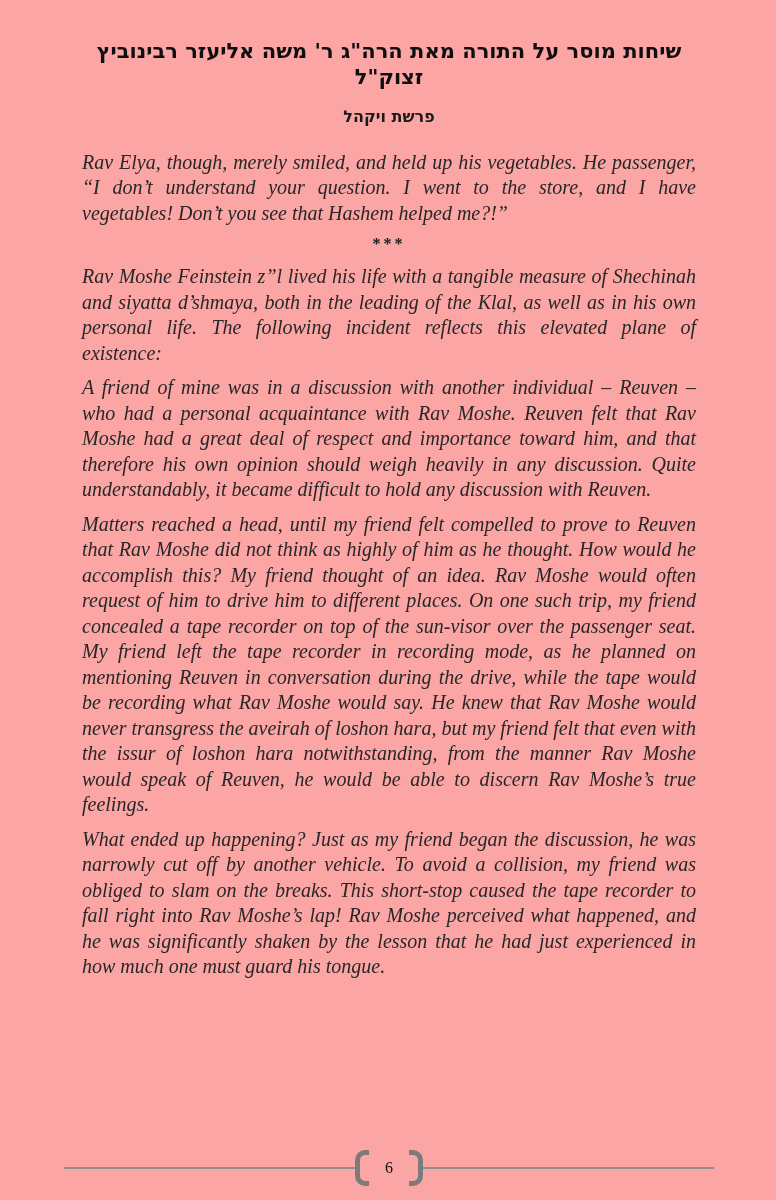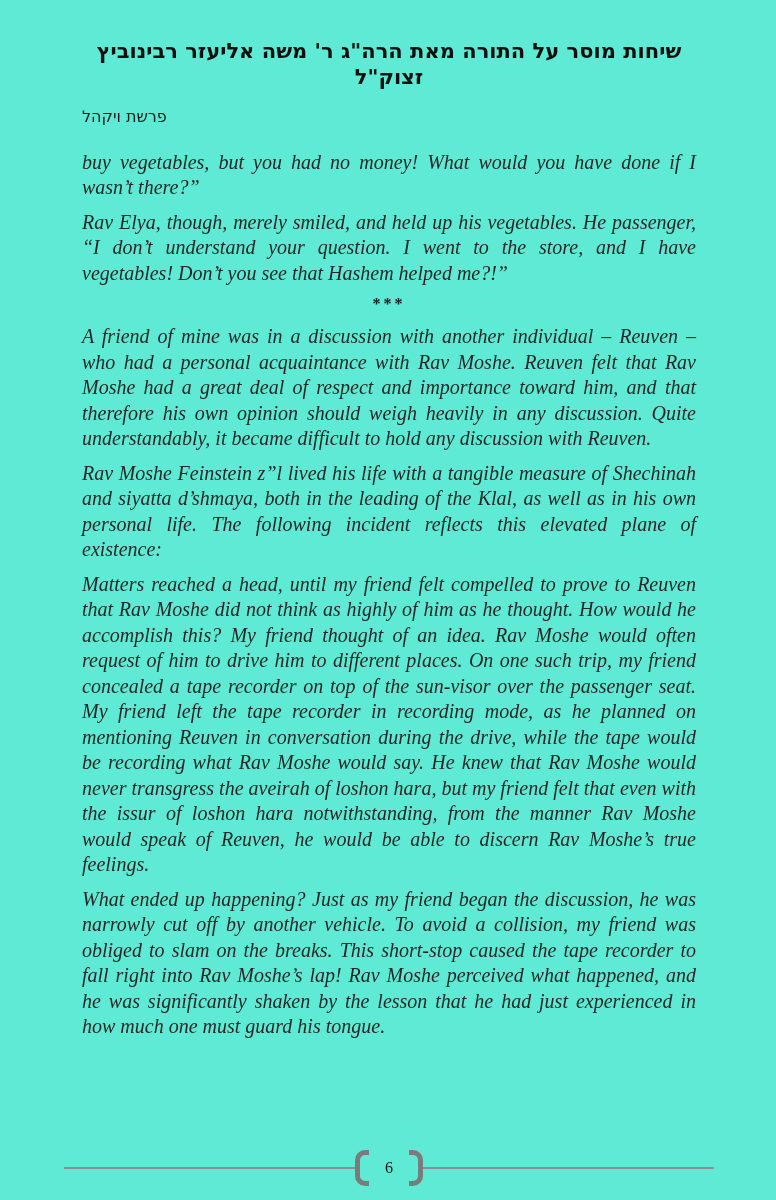--- a/index.html
+++ b/index.html
@@ -5,44 +5,44 @@
   html, body {
     margin: 0;
     padding: 0;
     background: #ffffff;
   }
   .page {
     position: relative;
     width: 776px;
     height: 1200px;
     margin: 0 auto;
-    background: #5eead4;
+    background: #fca5a5;
     overflow: hidden;
   }
   .content {
     position: absolute;
     top: 38px;
     left: 82px;
     right: 80px;
   }
   .title-hebrew {
     direction: rtl;
     text-align: center;
     font-family: "DejaVu Serif", "DejaVu Sans", serif;
     font-weight: bold;
     font-size: 21px;
     line-height: 1.25;
     color: #0f0f0f;
     margin: 0;
   }
   .subtitle-hebrew {
     direction: rtl;
-    text-align: left;
+    text-align: center;
     font-family: "DejaVu Serif", "DejaVu Sans", serif;
-    font-weight: normal;
+    font-weight: bold;
     font-size: 16px;
     color: #1a1a1a;
     margin: 16px 0 0 0;
   }
   .body-text {
     margin-top: 24px;
   }
   .body-text p {
     font-family: "Liberation Serif", serif;
     font-style: italic;
@@ -103,27 +103,26 @@
 <body>
 
 <div class="page">
   <div class="content">
     <header>
       <h1 class="title-hebrew" dir="rtl">שיחות מוסר על התורה מאת הרה"ג ר' משה אליעזר רבינוביץ זצוק"ל</h1>
       <h2 class="subtitle-hebrew" dir="rtl">פרשת ויקהל</h2>
     </header>
 
     <main class="body-text">
-      <p>buy vegetables, but you had no money! What would you have done if I wasn’t there?”</p>
       <p>Rav Elya, though, merely smiled, and held up his vegetables. He passenger, “I don’t understand your question. I went to the store, and I have vegetables! Don’t you see that Hashem helped me?!”</p>
 
       <div class="separator">***</div>
 
+      <p>Rav Moshe Feinstein z”l lived his life with a tangible measure of Shechinah and siyatta d’shmaya, both in the leading of the Klal, as well as in his own personal life. The following incident reflects this elevated plane of existence:</p>
       <p>A friend of mine was in a discussion with another individual – Reuven – who had a personal acquaintance with Rav Moshe. Reuven felt that Rav Moshe had a great deal of respect and importance toward him, and that therefore his own opinion should weigh heavily in any discussion. Quite understandably, it became difficult to hold any discussion with Reuven.</p>
-      <p>Rav Moshe Feinstein z”l lived his life with a tangible measure of Shechinah and siyatta d’shmaya, both in the leading of the Klal, as well as in his own personal life. The following incident reflects this elevated plane of existence:</p>
       <p>Matters reached a head, until my friend felt compelled to prove to Reuven that Rav Moshe did not think as highly of him as he thought. How would he accomplish this? My friend thought of an idea. Rav Moshe would often request of him to drive him to different places. On one such trip, my friend concealed a tape recorder on top of the sun-visor over the passenger seat. My friend left the tape recorder in recording mode, as he planned on mentioning Reuven in conversation during the drive, while the tape would be recording what Rav Moshe would say. He knew that Rav Moshe would never transgress the aveirah of loshon hara, but my friend felt that even with the issur of loshon hara notwithstanding, from the manner Rav Moshe would speak of Reuven, he would be able to discern Rav Moshe’s true feelings.</p>
       <p>What ended up happening? Just as my friend began the discussion, he was narrowly cut off by another vehicle. To avoid a collision, my friend was obliged to slam on the breaks. This short-stop caused the tape recorder to fall right into Rav Moshe’s lap! Rav Moshe perceived what happened, and he was significantly shaken by the lesson that he had just experienced in how much one must guard his tongue.</p>
     </main>
   </div>
 
   <footer class="page-footer">
     <span class="rule"></span>
     <span class="bracket bracket-left"></span>
     <span class="pagenum">6</span>
     <span class="bracket bracket-right"></span>

